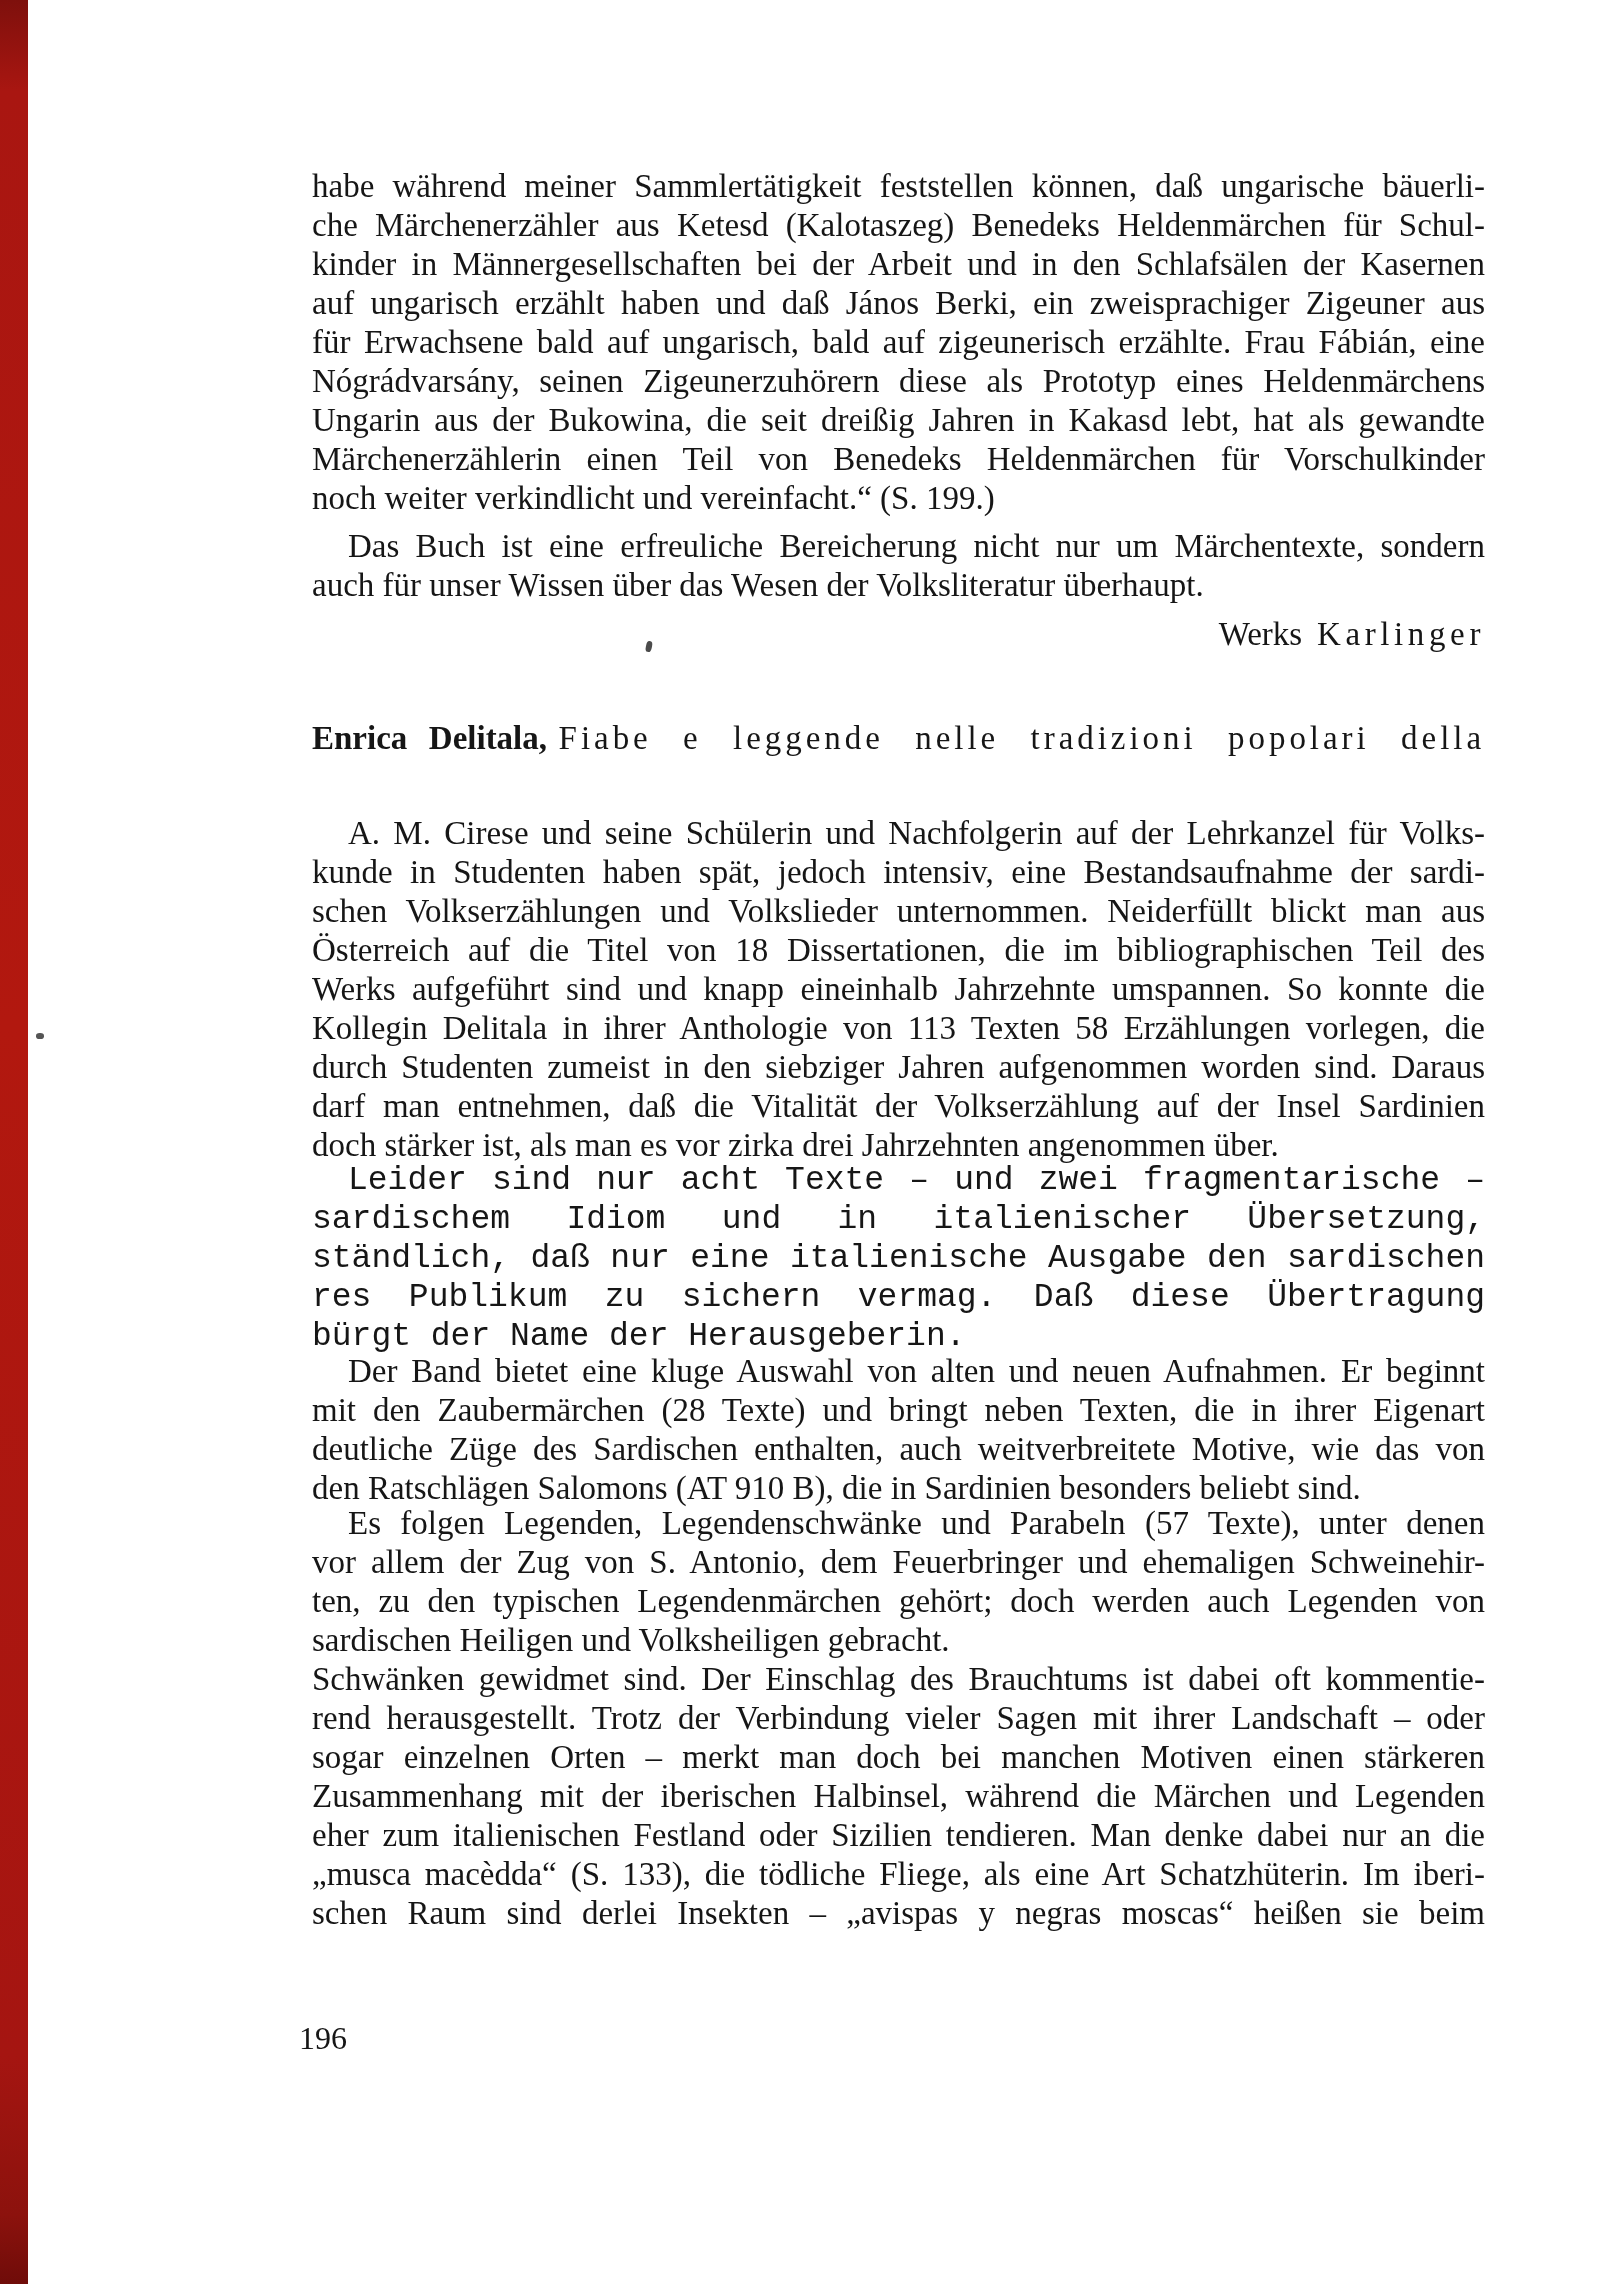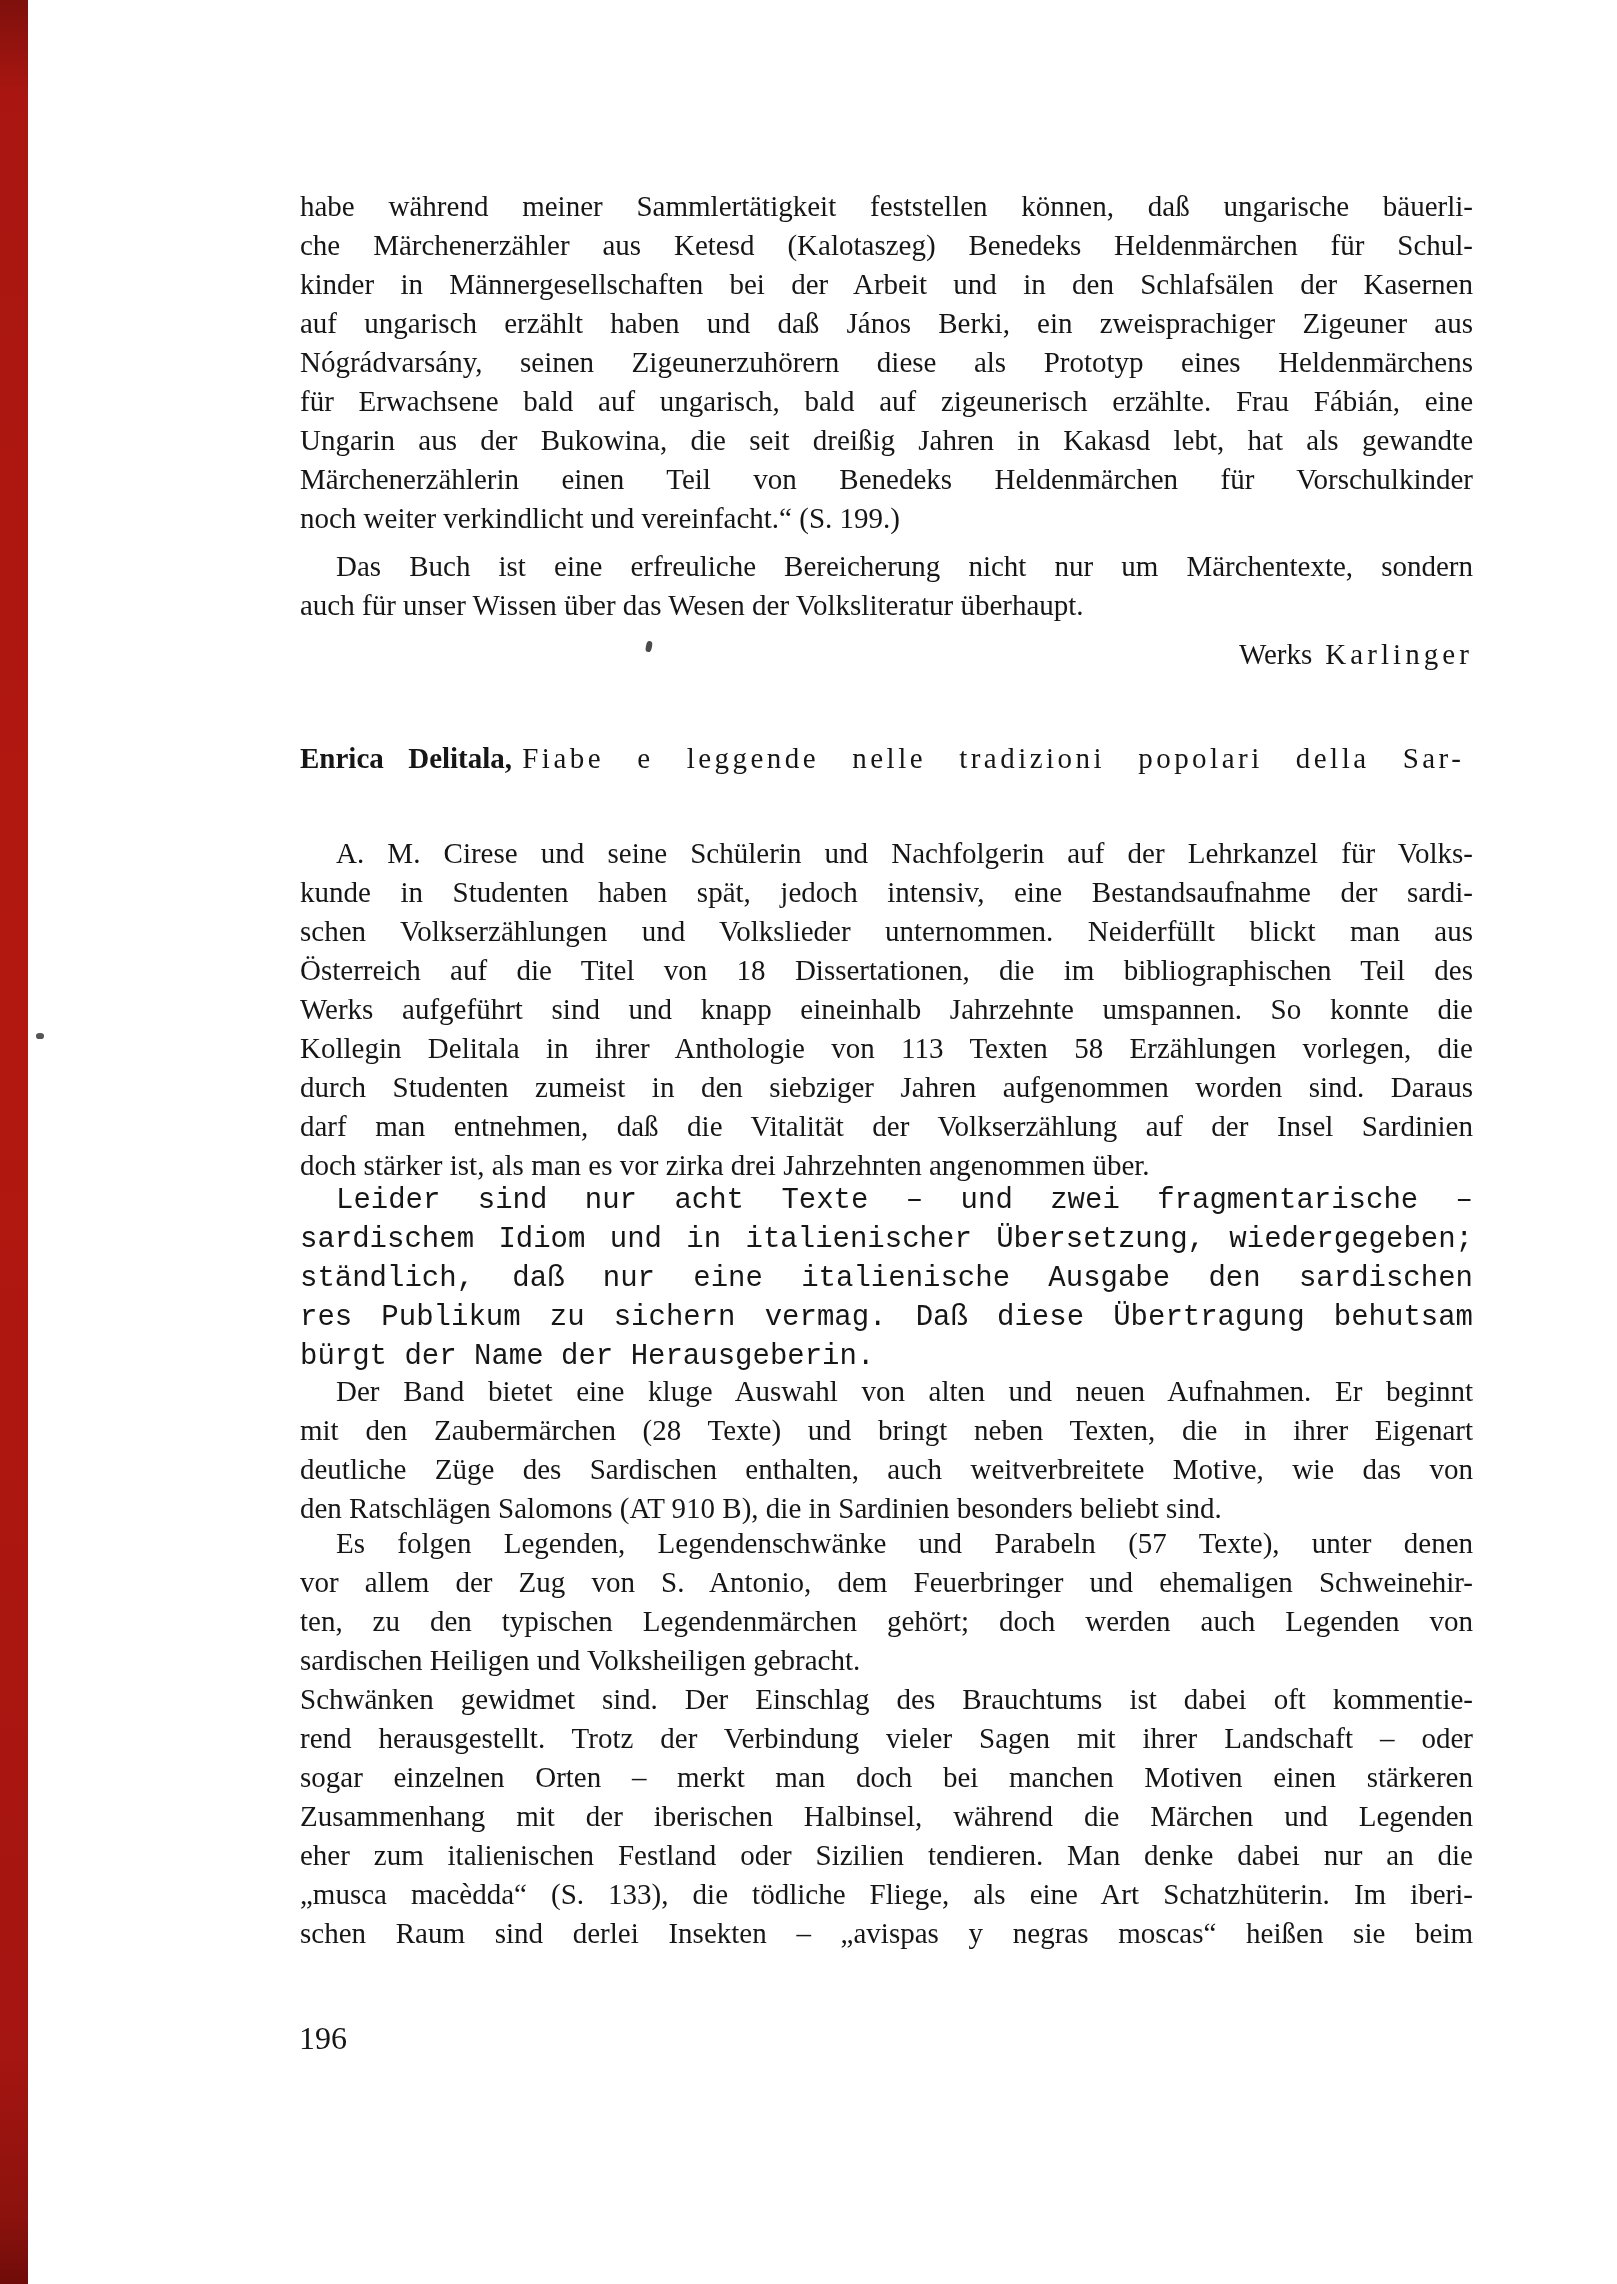--- a/index.html
+++ b/index.html
@@ -1,20 +1,20 @@
 <!DOCTYPE html>
 <html style="font-size:13px"><head>
 <meta charset="utf-8">
 <style>
   html,body{margin:0;padding:0;}
   body{width:1618px;height:2284px;background:#ffffff;font-family:"Liberation Serif", serif;color:#161616;}
   .page{position:relative;width:1618px;height:2284px;background:#ffffff;overflow:hidden;}
   .redbar{position:absolute;left:0;top:0;width:27.5px;height:2284px;
           background:linear-gradient(180deg,#7e100c 0%,#a91611 4%,#b2180f 45%,#a51511 90%,#8c120d 97%,#6f0c09 100%);}
-  .block{position:absolute;left:300px;width:1173px;font-size:29px;line-height:39px;margin-top:20px;}
+  .block{position:absolute;left:312px;width:1173px;font-size:33px;line-height:39px;}
   .tline{height:39px;overflow:hidden;white-space:normal;}
   .just{text-align:justify;text-align-last:justify;}
   .ind{text-indent:36px;}
   .p1{top:167px;}
   .p2{top:527px;}
   .sig{top:615px;text-align:right;height:39px;}
   .sp-name{letter-spacing:0.14em;margin-left:0.45em;}
   .head{top:717px;}
   .hline{height:43px;line-height:43px;overflow:hidden;}
   .hline2{text-indent:36px;}
@@ -35,22 +35,22 @@
 
 <div class="page">
 
   <div class="redbar"></div>
 
   <div class="block p1">
       <div class="tline just">habe während meiner Sammlertätigkeit feststellen können, daß ungarische bäuerli-</div>
       <div class="tline just">che Märchenerzähler aus Ketesd (Kalotaszeg) Benedeks Heldenmärchen für Schul-</div>
       <div class="tline just">kinder in Männergesellschaften bei der Arbeit und in den Schlafsälen der Kasernen</div>
       <div class="tline just">auf ungarisch erzählt haben und daß János Berki, ein zweisprachiger Zigeuner aus</div>
+      <div class="tline just">für Erwachsene bald auf ungarisch, bald auf zigeunerisch erzählte. Frau Fábián, eine</div>
       <div class="tline just">Nógrádvarsány, seinen Zigeunerzuhörern diese als Prototyp eines Heldenmärchens</div>
-      <div class="tline just">für Erwachsene bald auf ungarisch, bald auf zigeunerisch erzählte. Frau Fábián, eine</div>
       <div class="tline just">Ungarin aus der Bukowina, die seit dreißig Jahren in Kakasd lebt, hat als gewandte</div>
       <div class="tline just">Märchenerzählerin einen Teil von Benedeks Heldenmärchen für Vorschulkinder</div>
       <div class="tline">noch weiter verkindlicht und vereinfacht.“ (S. 199.)</div>
     </div>
 
   <div class="block p2">
       <div class="tline just ind">Das Buch ist eine erfreuliche Bereicherung nicht nur um Märchentexte, sondern</div>
       <div class="tline">auch für unser Wissen über das Wesen der Volksliteratur überhaupt.</div>
     </div>
 

